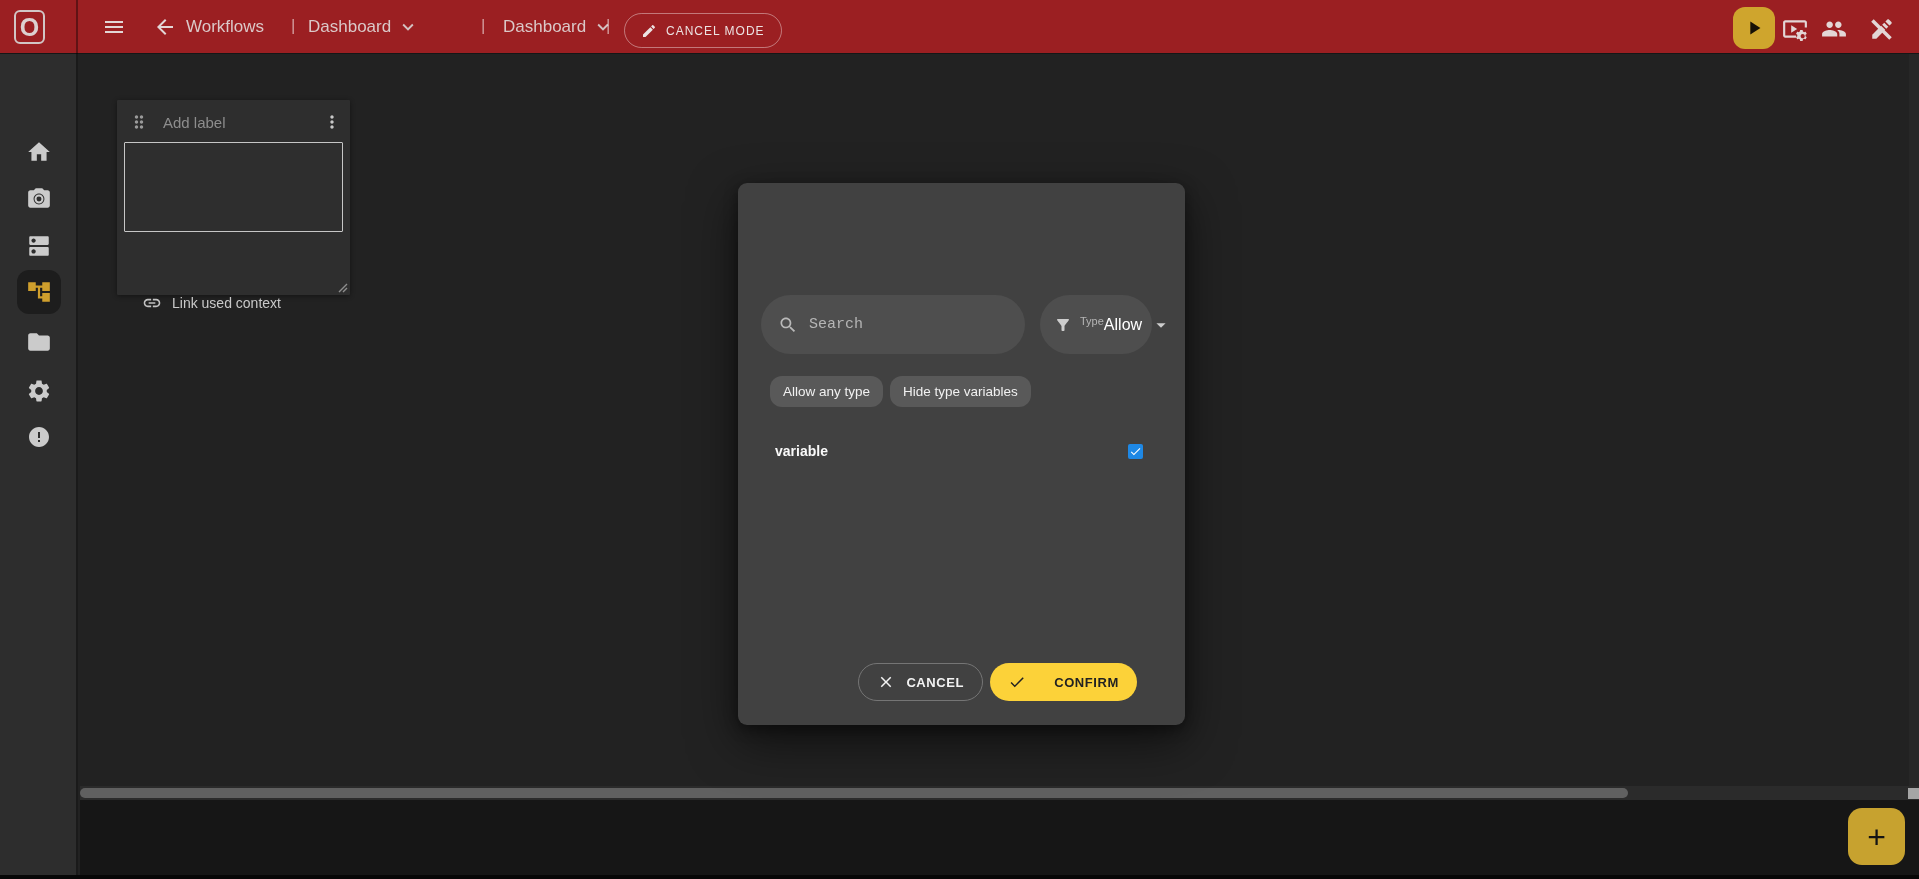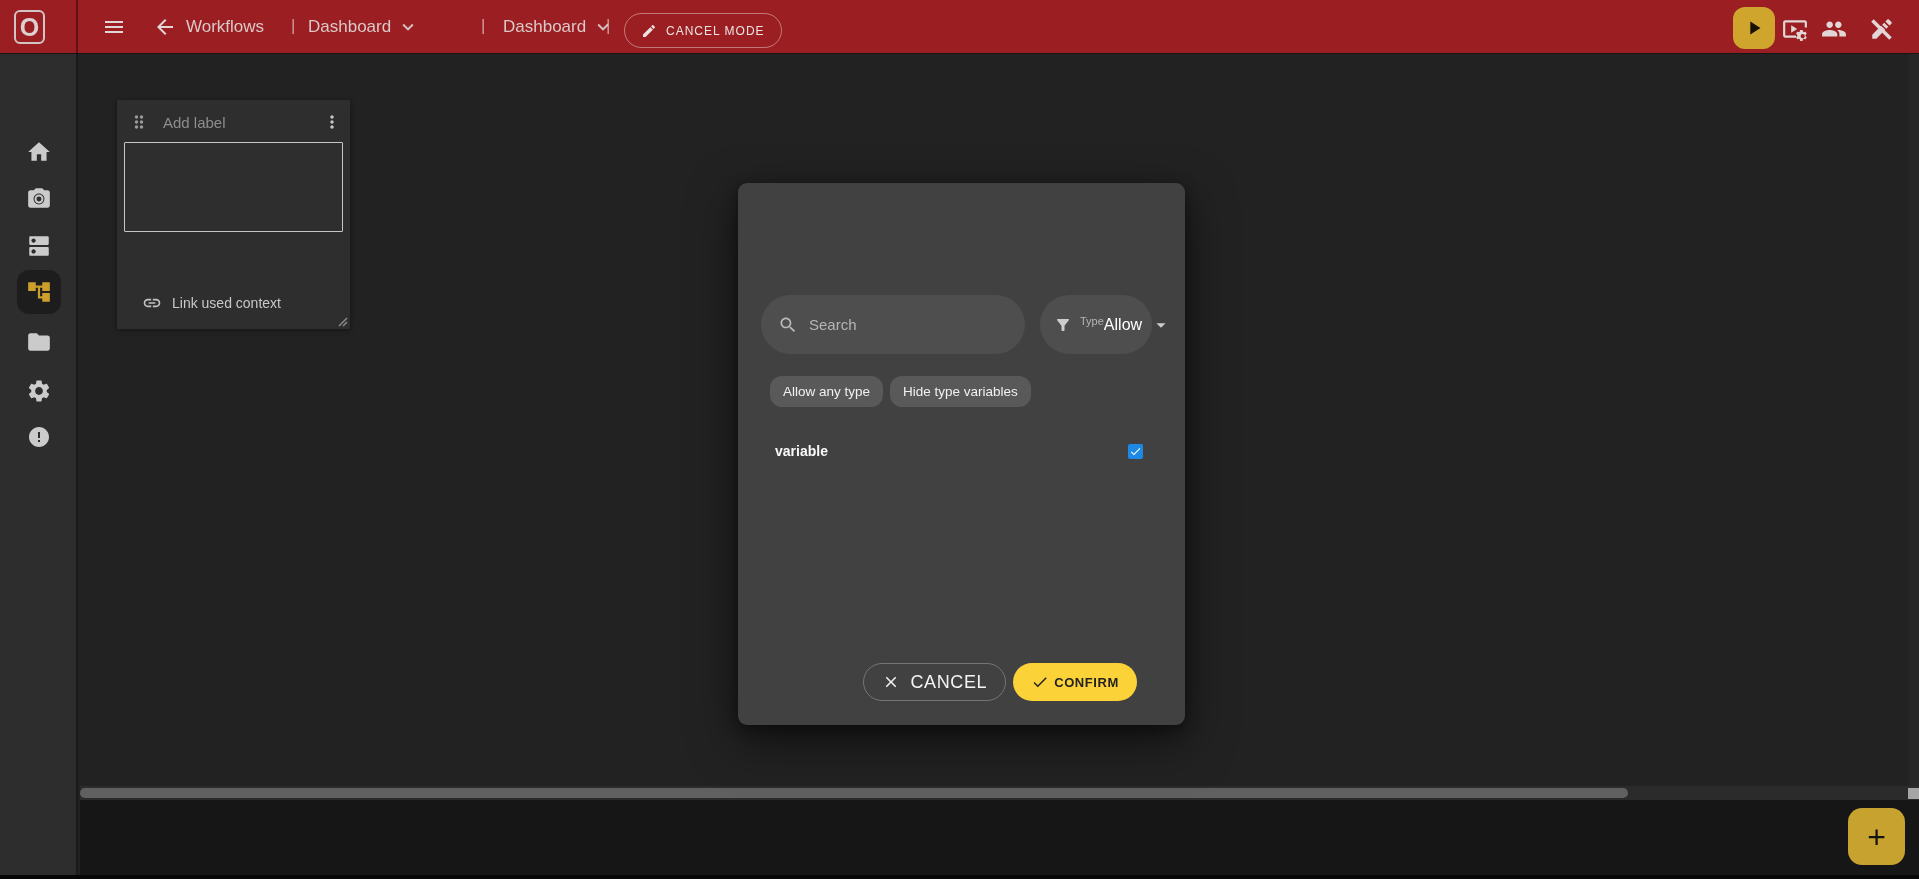--- a/index.html
+++ b/index.html
@@ -24,54 +24,54 @@
   .editor-pill .lbl { font-size:12px; letter-spacing:1px; font-weight:500; }
   .play-fab { position:absolute; left:1733px; top:7px; width:42px; height:42px; border-radius:12px; background:#cfa52d; border:none; display:flex; align-items:center; justify-content:center; color:#171106; cursor:pointer; }
 
   
   .sidebar { position:absolute; left:0; top:54px; width:78px; height:821px; background:#2d2d2d; border-right:2px solid #1a1a1a; z-index:4; }
   .sb-item { position:absolute; left:0; width:78px; height:26px; display:flex; justify-content:center; background:none; border:none; color:#cbcbcb; cursor:pointer; }
   .sb-active-box { position:absolute; left:17px; top:216px; width:44px; height:44px; border-radius:12px; background:#1d1d1d; display:flex; align-items:center; justify-content:center; color:#cf9f2d; cursor:pointer; border:none; }
 
   
   .canvas { position:absolute; left:80px; top:54px; width:1829px; height:732px; background:#222; }
-  .widget-card { position:absolute; left:37px; top:46px; width:233px; height:229px; background:#2e2e2e; border-radius:1px; box-shadow:0 1px 5px rgba(0,0,0,.45); }
+  .widget-card { position:absolute; left:37px; top:46px; width:233px; height:195px; background:#2e2e2e; border-radius:1px; box-shadow:0 1px 5px rgba(0,0,0,.45); }
   .card-header { display:flex; align-items:center; padding:12px 8px 0 12px; }
   .drag-handle { color:#9a9a9a; background:none; border:none; cursor:grab; padding:0; }
   .card-label { margin-left:14px; font-size:15px; color:#8d8d8d; flex:1; cursor:text; }
   .kebab { color:#c9c9c9; background:none; border:none; cursor:pointer; padding:0; }
   .card-box { margin:10px 7px 0 7px; height:90px; border:1px solid #c6c6c6; border-radius:1px; cursor:text; }
   .card-link { position:absolute; left:25px; top:193px; display:flex; align-items:center; gap:10px; background:none; border:none; color:#c9c9c9; cursor:pointer; }
   .card-link .icon { color:#c2c2c2; }
   .card-link .txt { font-size:14px; }
   .resize-handle { position:absolute; right:2px; bottom:2px; width:12px; height:12px; color:#8e8e8e; cursor:nwse-resize; }
 
   
   .modal { position:absolute; left:738px; top:183px; width:447px; height:542px; background:#414141; border-radius:9px; box-shadow:0 16px 48px rgba(0,0,0,.55), 0 4px 14px rgba(0,0,0,.4); z-index:10; }
   .modal-title { position:absolute; left:0; top:50px; width:100%; text-align:center; color:#fff; font-size:20px; font-weight:500; }
   .search-pill { position:absolute; left:23px; top:112px; width:264px; height:59px; border-radius:30px; background:#4e4e4e; display:flex; align-items:center; padding-left:17px; gap:11px; }
   .search-pill .icon { color:#b9b9b9; }
-  .search-pill input { background:transparent; border:none; outline:none; color:#f9a8d4; font-size:15px; width:190px; font-family:Liberation Sans, sans-serif; }
+  .search-pill input { background:transparent; border:none; outline:none; color:#f9a8d4; font-size:15px; width:190px; font-family:Liberation Mono, monospace; }
   .search-pill input::placeholder { color:#b5b5b5; opacity:1; }
   .type-pill { position:absolute; left:302px; top:112px; width:112px; height:59px; border-radius:30px; background:#4e4e4e; display:flex; align-items:center; padding:0 8px 0 14px; gap:8px; border:none; cursor:pointer; }
   .type-pill .icon { color:#cdcdcd; }
   .type-col { display:flex; align-items:flex-start; }
   .type-label { font-size:11px; color:#b5b5b5; line-height:13px; }
   .type-value { font-size:16px; color:#fff; line-height:19px; }
   .type-caret { margin-left:auto; color:#cdcdcd; }
   .chip-row { position:absolute; left:32px; top:193px; display:flex; gap:7px; }
   .chip { height:31px; padding:0 13px; border-radius:12px; background:#595959; display:flex; align-items:center; color:#f1f1f1; font-size:13.5px; border:none; cursor:pointer; }
   .var-row { position:absolute; left:37px; right:42px; top:257px; height:22px; display:flex; align-items:center; justify-content:space-between; }
   .var-name { font-size:14px; font-weight:700; color:#fafafa; }
   .checkbox { width:15px; height:15px; border-radius:2px; background:#1e88e5; display:flex; align-items:center; justify-content:center; color:#fff; border:none; cursor:pointer; padding:0; }
   .checkbox svg { width:13px; height:13px; }
   .btn-row { position:absolute; top:480px; right:48px; display:flex; gap:7px; }
   .btn-cancel { height:38px; padding:0 18px; border-radius:19px; border:1px solid #757575; background:none; display:flex; align-items:center; gap:11px; color:#f3f3f3; cursor:pointer; }
-  .btn-cancel .lbl { font-size:18px; font-weight:400; letter-spacing:.6px;text-align:center; }
-  .btn-confirm { height:38px; padding:0 18px; border-radius:19px; border:none; background:#fcd239; display:flex; align-items:center; gap:5px; color:#222; cursor:pointer; }
+  .btn-cancel .lbl { font-size:13px; font-weight:700; letter-spacing:.6px;text-align:center; }
+  .btn-confirm { height:38px; padding:0 18px; border-radius:19px; border:none; background:#fcd239; display:flex; align-items:center; gap:28px; color:#222; cursor:pointer; }
   .btn-confirm .lbl { font-size:13px; font-weight:700; letter-spacing:.6px; }
 
   
   .hscroll { position:absolute; left:80px; top:786px; width:1839px; height:14px; background:#2b2b2b; }
   .hthumb { position:absolute; left:0; top:2px; width:1548px; height:10px; border-radius:5px; background:#606060; cursor:pointer; }
   .hcorner { position:absolute; right:0; top:2px; width:11px; height:11px; background:#a5a5a5; }
   .vscroll { position:absolute; left:1909px; top:54px; width:10px; height:732px; background:#272727; }
   .vthumb { position:absolute; left:1px; top:11px; width:8px; height:243px; border-radius:4px; background:#606060; cursor:pointer; }
   .bottom-panel { position:absolute; left:80px; top:800px; width:1839px; height:75px; background:#161616; }
   .fab { position:absolute; left:1848px; top:808px; width:57px; height:57px; border-radius:14px; background:#c7a22f; border:none; color:#141414; font-size:32px; font-weight:300; line-height:1; display:flex; align-items:center; justify-content:center; cursor:pointer; }

